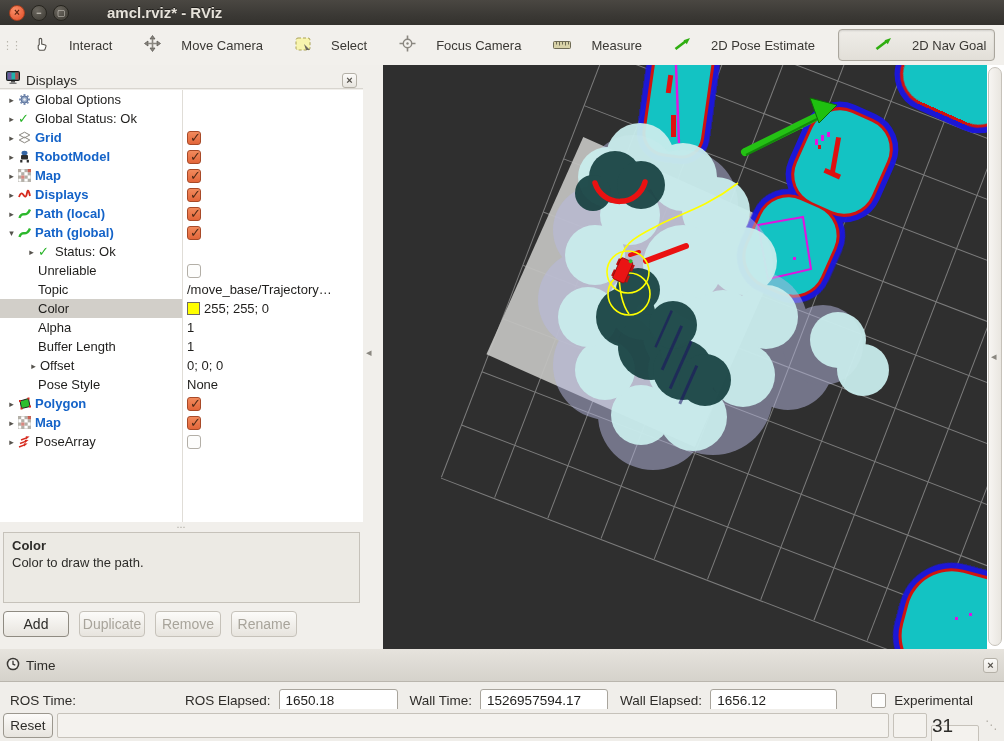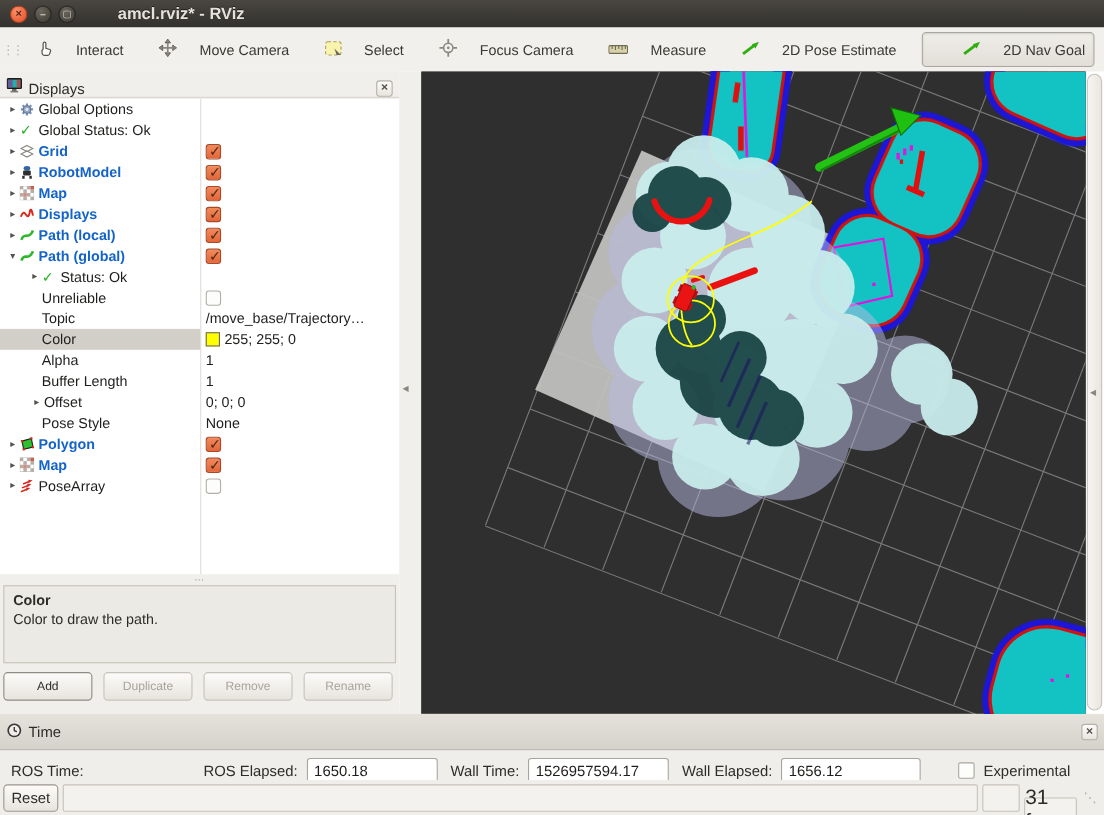--- a/index.html
+++ b/index.html
@@ -58,22 +58,22 @@
   .swatch { width:13px; height:13px; border:1px solid #6f6b63; flex:none; }
   .chk-green { color:#27b327; font-weight:bold; font-size:13px; }
 
   #tree-splitter { position:absolute; left:0; top:458px; width:363px; height:8px; color:#a8a49b;
     font-size:9px; text-align:center; line-height:8px; letter-spacing:1px; }
   #desc-box { position:absolute; left:3px; top:467px; width:357px; height:71px;
     background:#eceae4; border:1px solid #c6c2ba; padding:5px 8px; }
   #desc-title { font-weight:bold; color:#2d2c29; }
   #desc-body { color:#2d2c29; margin-top:2px; }
   #display-btns { position:absolute; left:3px; top:546px; width:357px; display:flex; gap:10px; }
-  .pbtn { width:81px; height:26px; border-radius:4px; border:1px solid #b0aca3;
-    background:linear-gradient(#fcfbf9,#e7e4de); font-size:11px; display:flex;
+  .pbtn { width:66px; height:26px; border-radius:4px; border:1px solid #b0aca3;
+    background:linear-gradient(#fcfbf9,#e7e4de); font-size:14px; display:flex;
     align-items:center; justify-content:center; }
   .pbtn.primary { color:#2d2c29; border-color:#8f8b82; }
   .pbtn.disabled { color:#a8a49b; border-color:#c6c2ba; }
 
   
   #gap-left { position:absolute; left:363px; top:65px; width:20px; height:584px; background:#f1efeb;
     color:#8a8780; }
   #gap-left .arr { position:absolute; left:3px; top:281px; font-size:11px; }
   #vbar-right { position:absolute; left:988px; top:67px; width:14px; height:579px;
     background:linear-gradient(90deg,#f7f5f2,#e9e6e0); border:1px solid #c6c2ba; border-radius:7px;

